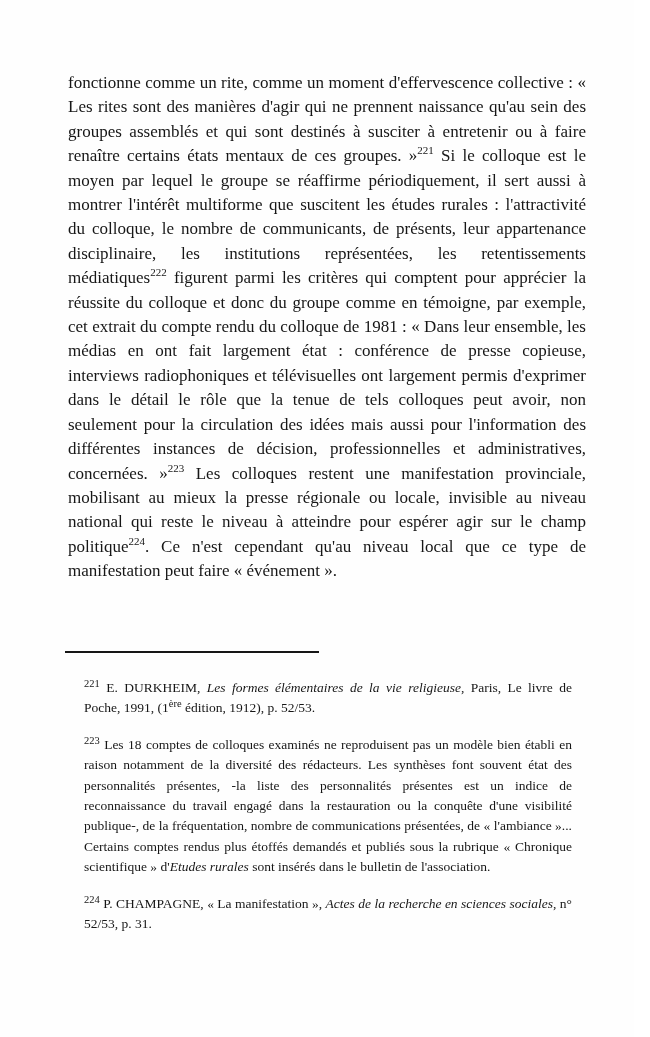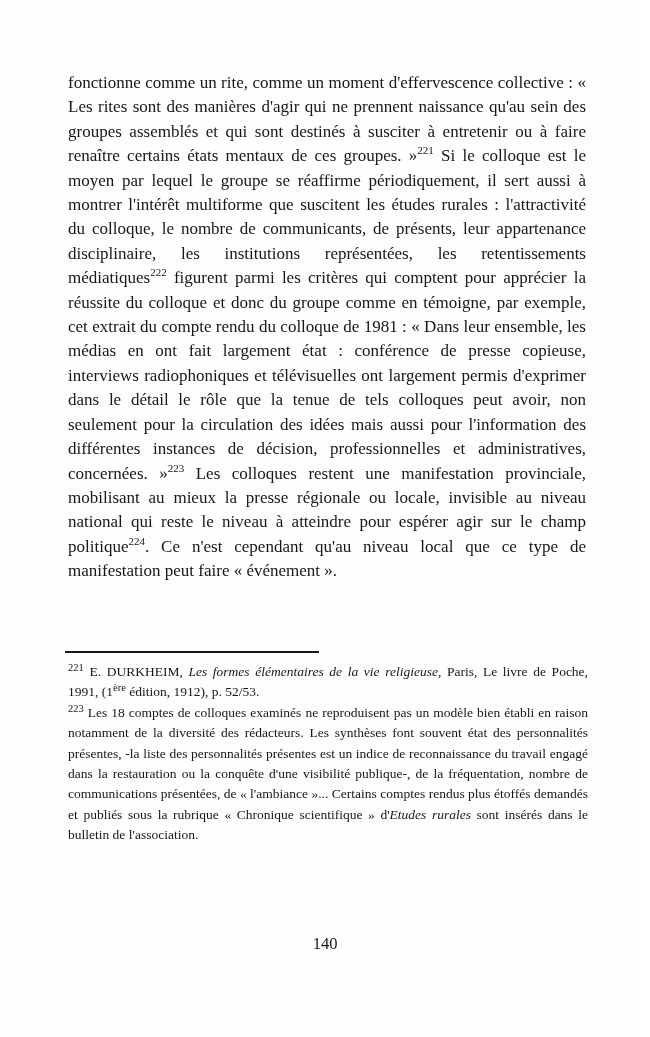--- a/index.html
+++ b/index.html
@@ -41,21 +41,21 @@
   .footnotes {
     position: absolute;
     left: 68px;
     top: 662px;
     width: 520px;
     font-size: 13.5px;
     line-height: 20.4px;
     text-align: justify;
   }
   .footnotes p.footnote {
-    margin: 0;
+    margin: 16px;
     padding: 0;
   }
   .footnotes sup {
     font-size: 10.5px;
     line-height: 0;
     vertical-align: super;
   }
   .italic {
     font-style: italic;
   }
@@ -74,17 +74,17 @@
 
 <div class="page">
 
   <div class="body-text"><span>fonctionne comme un rite, comme un moment d'effervescence collective : « Les rites sont des manières d'agir qui ne prennent naissance qu'au sein des groupes assemblés et qui sont destinés à susciter à entretenir ou à faire renaître certains états mentaux de ces groupes. »</span><sup>221</sup><span> Si le colloque est le moyen par lequel le groupe se réaffirme périodiquement, il sert aussi à montrer l'intérêt multiforme que suscitent les études rurales : l'attractivité du colloque, le nombre de communicants, de présents, leur appartenance disciplinaire, les institutions représentées, les retentissements médiatiques</span><sup>222</sup><span> figurent parmi les critères qui comptent pour apprécier la réussite du colloque et donc du groupe comme en témoigne, par exemple, cet extrait du compte rendu du colloque de 1981 : « Dans leur ensemble, les médias en ont fait largement état : conférence de presse copieuse, interviews radiophoniques et télévisuelles ont largement permis d'exprimer dans le détail le rôle que la tenue de tels colloques peut avoir, non seulement pour la circulation des idées mais aussi pour l'information des différentes instances de décision, professionnelles et administratives, concernées. »</span><sup>223</sup><span> Les colloques restent une manifestation provinciale, mobilisant au mieux la presse régionale ou locale, invisible au niveau national qui reste le niveau à atteindre pour espérer agir sur le champ politique</span><sup>224</sup><span>. Ce n'est cependant qu'au niveau local que ce type de manifestation peut faire « événement ».</span></div>
 
   <div class="footnote-separator"></div>
 
   <div class="footnotes">
     <p class="footnote"><sup>221</sup><span> E. DURKHEIM, </span><span class="italic">Les formes élémentaires de la vie religieuse</span><span>, Paris, Le livre de Poche, 1991, (1</span><sup>ère</sup><span> édition, 1912), p. 52/53.</span></p>
     <p class="footnote"><sup>223</sup><span> Les 18 comptes de colloques examinés ne reproduisent pas un modèle bien établi en raison notamment de la diversité des rédacteurs. Les synthèses font souvent état des personnalités présentes, -la liste des personnalités présentes est un indice de reconnaissance du travail engagé dans la restauration ou la conquête d'une visibilité publique-, de la fréquentation, nombre de communications présentées, de « l'ambiance »... Certains comptes rendus plus étoffés demandés et publiés sous la rubrique « Chronique scientifique » d'</span><span class="italic">Etudes rurales</span><span> sont insérés dans le bulletin de l'association.</span></p>
+    <p class="footnote"><sup>224</sup><span> P. CHAMPAGNE, « La manifestation », </span><span class="italic">Actes de la recherche en sciences sociales</span><span>, n° 52/53, p. 31.</span></p>
   </div>
 
-  <div class="page-number">140</div>
 
 </div>
 
 </body></html>

